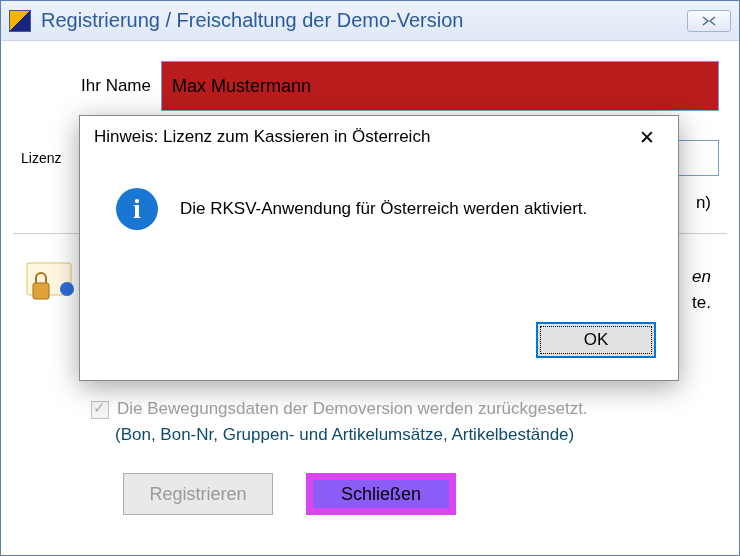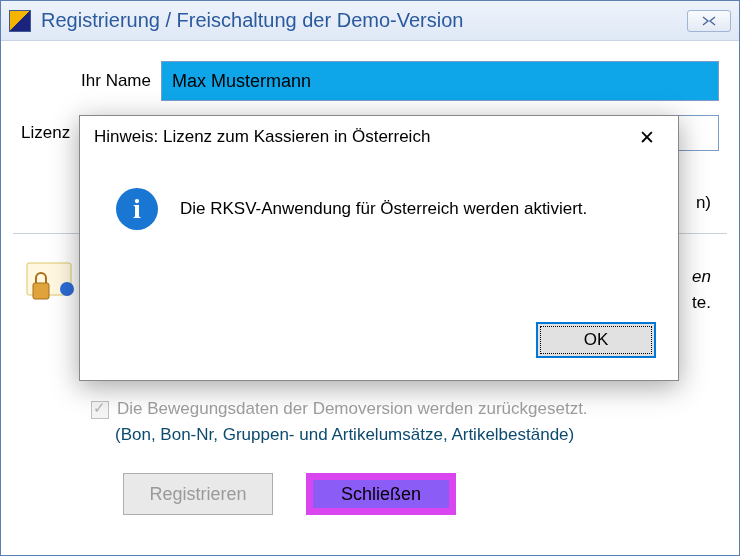--- a/index.html
+++ b/index.html
@@ -52,42 +52,42 @@
     align-items: center;
     justify-content: center;
     cursor: pointer;
   }
   .form-area {
     padding: 20px 20px 0 20px;
   }
   .row {
     display: flex;
     align-items: center;
-    margin-bottom: 14px;
+    margin-bottom: 29px;
   }
   .row .label {
     width: 140px;
     text-align: right;
     color: #000;
     font-size: 17px;
     padding-right: 10px;
   }
   .row input[type=text] {
     flex: 1;
-    height: 40px;
+    height: 50px;
     border: 1px solid #7a9cc6;
     padding: 12px 10px;
     font-size: 18px;
     color: #000;
-    background: #0ea5e9;
+    background: #b91c1c;
   }
   .row .label-cut {
     width: 58px;
     color: #000;
-    font-size: 17px;
+    font-size: 14px;
   }
   .row .lizenz-input {
     flex: 1;
     height: 36px;
     border: 1px solid #7a9cc6;
     background: #fff;
   }
   .btn-right-frag {
     position: absolute;
     right: 28px;

